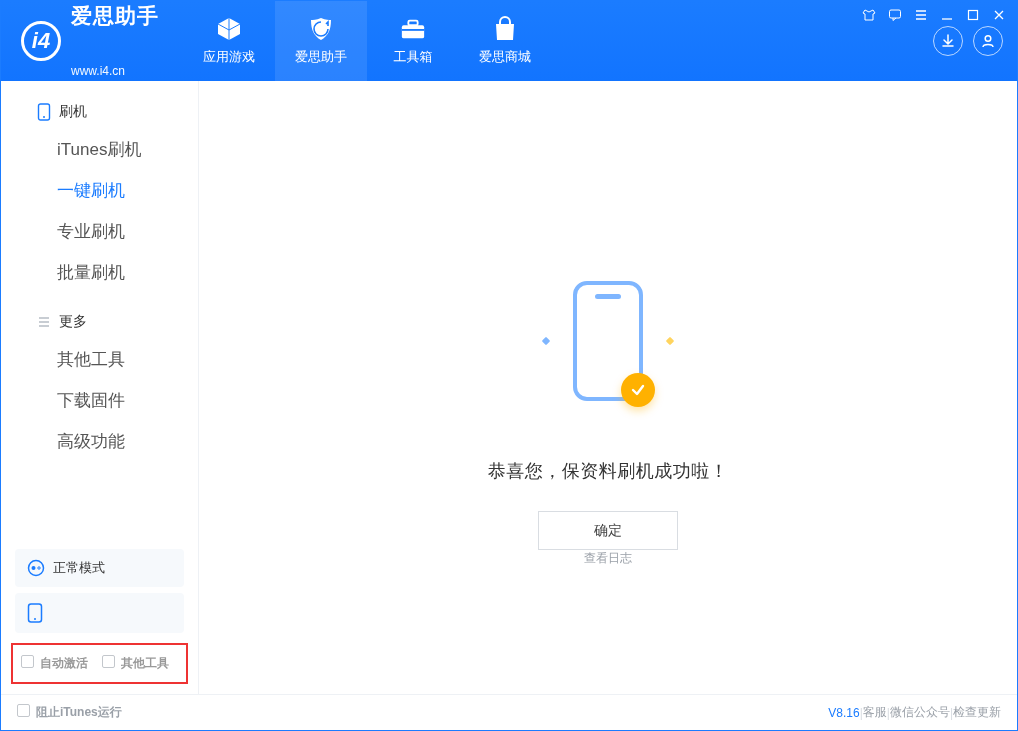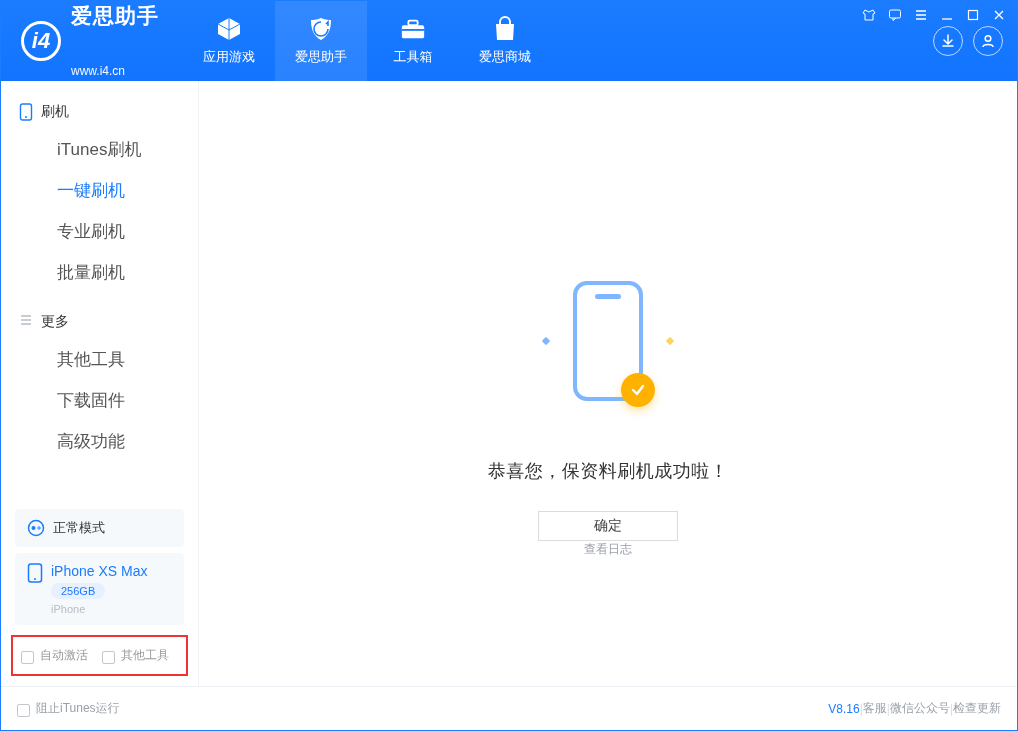--- a/index.html
+++ b/index.html
@@ -15,45 +15,45 @@
   .nav-item { width:92px; display:flex; flex-direction:column; align-items:center; justify-content:center; cursor:pointer; font-size:13px; color:#fff; position:relative;}
   .nav-item .nav-icon { width:26px; height:26px; margin-bottom:6px; display:flex; align-items:center; justify-content:center;}
   .nav-item.active { background: rgba(255,255,255,.1);}
   .titlebar-right { margin-left:auto; display:flex; align-items:center; padding-right:14px; gap:10px;}
   .sys-icons { position:absolute; top:6px; right:10px; display:flex; gap:10px; align-items:center;}
   .sys-icons span { width:16px; height:16px; display:flex; align-items:center; justify-content:center; cursor:pointer; color:#fff; font-size:13px;}
   .circle-btn { width:30px; height:30px; border:1.5px solid rgba(255,255,255,.7); border-radius:50%; display:flex; align-items:center; justify-content:center; color:#fff; cursor:pointer;}
 
   .body { flex:1; display:flex; min-height:0;}
   .sidebar { width:198px; border-right:1px solid #eef1f5; display:flex; flex-direction:column; padding-top:14px; position:relative;}
-  .side-group-header { display:flex; align-items:flex-start; gap:8px; padding:8px 18px; color:#333; font-size:14px; font-weight:500;}
+  .side-group-header { display:flex; align-items:center; gap:8px; padding:8px 36px; color:#333; font-size:14px; font-weight:500;}
   .side-sub { padding:9px 18px 9px 56px; font-size:17px; color:#555; cursor:pointer;}
   .side-sub.active { color:#1b7cff;}
   .side-card { margin:6px 14px; background:#f6f9fc; border-radius:4px; padding:10px 12px; display:flex; align-items:center; gap:8px; font-size:13px; color:#333;}
   .device-card { margin:0 14px 10px; background:#f6f9fc; border-radius:4px; padding:10px 12px;}
   .device-card .dn { color:#1b7cff; font-size:14px; font-weight:500;}
   .device-card .cap { display:inline-block; margin-top:4px; background:#e6f0ff; color:#1b7cff; border-radius:10px; font-size:11px; padding:2px 10px;}
   .device-card .typ { display:block; color:#b7bdc5; font-size:11px; margin-top:4px;}
   .side-bottom { margin-top:auto; padding:10px 0 0;}
   .red-box { margin:6px 10px 10px; border:2px solid #e33; padding:10px 8px; display:flex; gap:14px; align-items:center;}
-  .chk { display:flex; align-items:flex-end; gap:6px; font-size:12px; color:#999;}
+  .chk { display:flex; align-items:flex-start; gap:6px; font-size:12px; color:#999;font-weight:bold;}
   .chk .box { width:13px; height:13px; border:1px solid #c3c7cc; border-radius:2px;}
 
   .main { flex:1; position:relative; display:flex; flex-direction:column; align-items:center;}
   .illus { margin-top:200px; display:flex; align-items:center; justify-content:center; gap:24px;}
   .phone { width:70px; height:120px; border:4px solid #7fb6ff; border-radius:14px; position:relative; background:#fff;}
   .phone:before { content:""; position:absolute; left:50%; transform:translateX(-50%); top:9px; width:26px; height:5px; background:#7fb6ff; border-radius:3px;}
   .badge { position:absolute; right:-16px; bottom:-10px; width:34px; height:34px; background:#ffb100; border-radius:50%; display:flex; align-items:center; justify-content:center; color:#fff; font-weight:bold; box-shadow:0 4px 8px rgba(255,177,0,.35);}
   .sparkle { width:6px; height:6px; background:#7fb6ff; transform:rotate(45deg); border-radius:1px;}
   .sparkle.s2{ background:#ffd45e;}
   .msg { margin-top:58px; font-size:18px; color:#333; font-weight:500; letter-spacing:.5px;}
-  .ok-btn { margin-top:28px; width:140px; height:30px; border:1px solid #d9dde2; background:#fff; font-size:14px; color:#444; cursor:pointer; display:flex; align-items:center; justify-content:center;}
+  .ok-btn { margin-top:28px; width:140px; height:39px; border:1px solid #d9dde2; background:#fff; font-size:14px; color:#444; cursor:pointer; display:flex; align-items:center; justify-content:center;}
   .log-link { font-size:12px; color:#9aa0a8; cursor:pointer;}
 
-  .footer { height:44px; border-top:1px solid #eef1f5; display:flex; align-items:center; padding:0 16px; font-size:12px; color:#9aa0a8;}
+  .footer { height:36px; border-top:1px solid #eef1f5; display:flex; align-items:center; padding:0 16px; font-size:12px; color:#9aa0a8;}
   .footer .chk { color:#9aa0a8;}
   .footer-right { margin-left:auto; display:flex; align-items:center; }
   .footer-right .sep { color:#d9dde2;}
   .footer-right a { color:#9aa0a8; cursor:pointer;}
 
   svg { display:block; }
 </style>
 </head>
 <body>
 
@@ -190,25 +190,20 @@
               <circle cx="12" cy="9" r="1.2" fill="none" stroke="#1b7cff"></circle>
             </svg>
           <span>正常模式</span>
         </div>
         <div class="device-card">
           <div style="display:flex; gap:8px; align-items:flex-start;">
             <svg width="16" height="20" viewBox="0 0 16 20">
                 <rect x="1.5" y="1" width="13" height="18" rx="2.5" fill="none" stroke="#1b7cff" stroke-width="1.5"></rect>
                 <circle cx="8" cy="16" r="1" fill="#1b7cff"></circle>
               </svg>
-            <div>
-              <div class="dn">iPhone XS Max</div>
-              <span class="cap">256GB</span>
-              <span class="typ">iPhone</span>
-            </div>
           </div>
         </div>
         <div class="red-box">
           <label class="chk">
             <span class="box"></span>
             <span>自动激活</span>
           </label>
           <label class="chk">
             <span class="box"></span>
             <span>其他工具</span>

